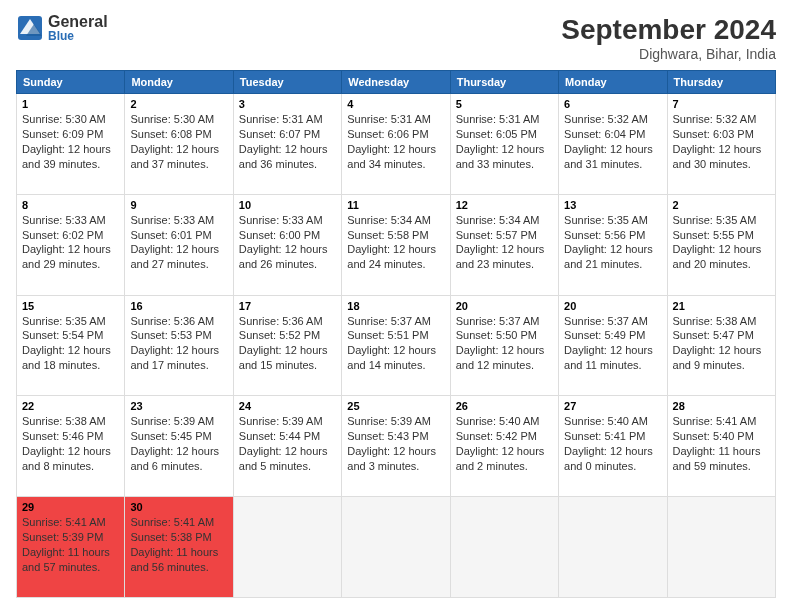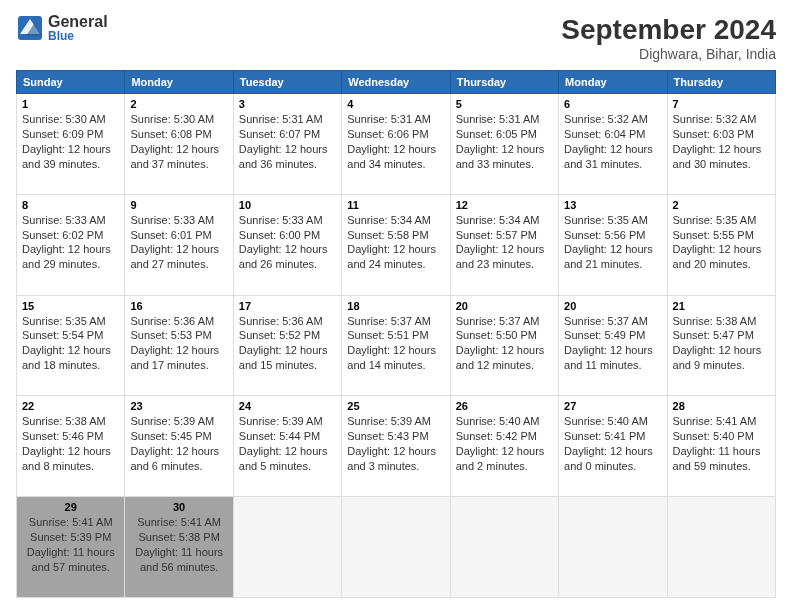--- a/index.html
+++ b/index.html
@@ -80,22 +80,21 @@
       width: 14.28%;
       background: #fff;
     }
     .calendar-table td.empty {
       background: #f5f5f5;
     }
     .calendar-table tr.last-row td {
       background: #f5f5f5;
     }
     .calendar-table tr.last-row td.has-data {
-      background: #a3a3a3;
-      text-align: center;
+      background: #ef4444;
     }
     .day-num {
       font-size: 11px;
       font-weight: bold;
       display: block;
       margin-bottom: 2px;
     }
     .day-info {
       font-size: 11px;
       color: #333;

